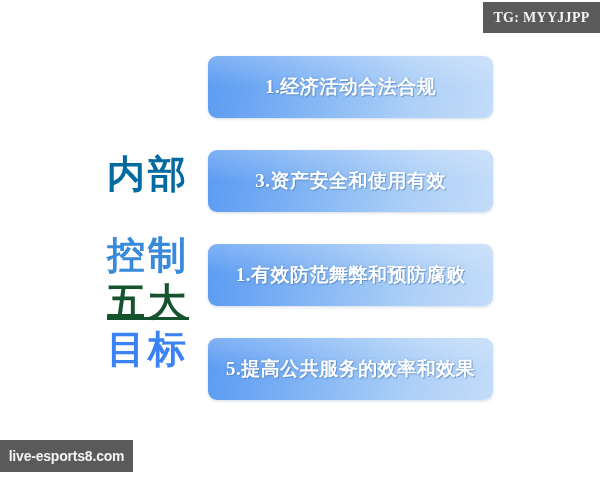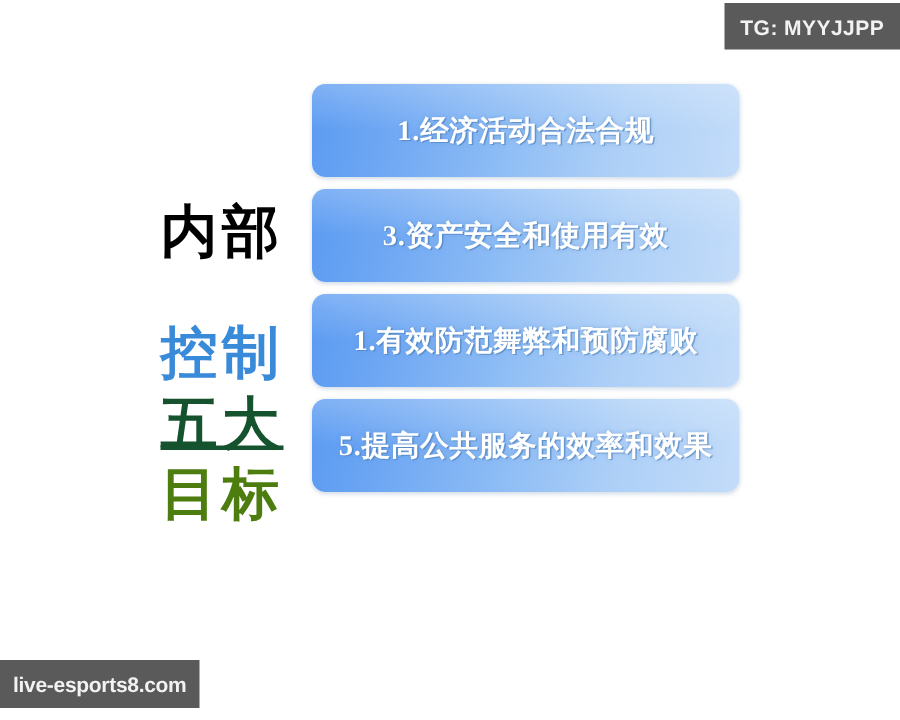--- a/index.html
+++ b/index.html
@@ -34,38 +34,38 @@
     user-select: none;
   }
   .title-line {
     font-family: "Liberation Serif", "DejaVu Serif", serif;
     font-weight: bold;
     font-size: 38px;
     line-height: 47px;
     letter-spacing: 3px;
     white-space: nowrap;
   }
-  .title-line-1 { color: #000000; }
+  .title-line-1 { color: #0369a1; margin-top: 19px; }
   .title-line-2 { color: #3a8ada; margin-top: 34px; }
   .title-line-3 { color: #14532d; text-decoration: underline; }
-  .title-line-4 { color: #4d7c0f; }
+  .title-line-4 { color: #3b82f6; }
 
   
   #boxes {
     position: absolute;
     left: 208px;
     top: 56px;
     width: 285px;
     height: 374px;
   }
   .goal-box {
     position: relative;
     width: 285px;
     height: 62px;
-    margin-bottom: 8px;
+    margin-bottom: 32px;
     border-radius: 9px;
     background: linear-gradient(100deg,
         #5b9bf2 0%,
         #6ea7f3 18%,
         #8dbcf5 45%,
         #aed0f7 72%,
         #c3dcf9 100%);
     box-shadow: 0 1px 3px rgba(120,150,180,0.35);
     display: flex;
     align-items: center;
@@ -103,21 +103,21 @@
     top: 2px;
     width: 117px;
     height: 31px;
     background: #5a5a5a;
     display: flex;
     align-items: center;
     justify-content: center;
   }
   #tg-badge .badge-text {
     color: #f2f2f2;
-    font-family: Liberation Sans, sans-serif;
+    font-family: Liberation Serif, serif;
     font-weight: bold;
     font-size: 14px;
     letter-spacing: 0.3px;
     white-space: nowrap;
   }
 
   #site-badge {
     position: absolute;
     left: 0;
     bottom: 8px;

